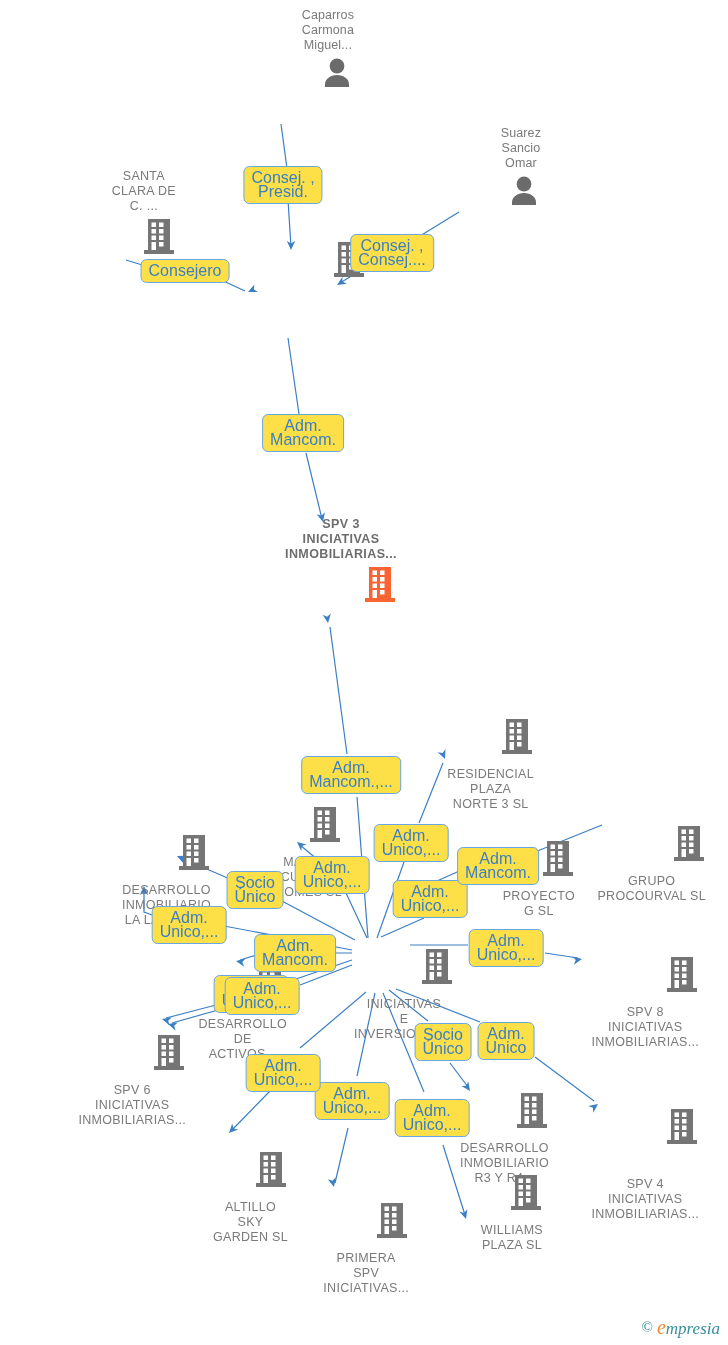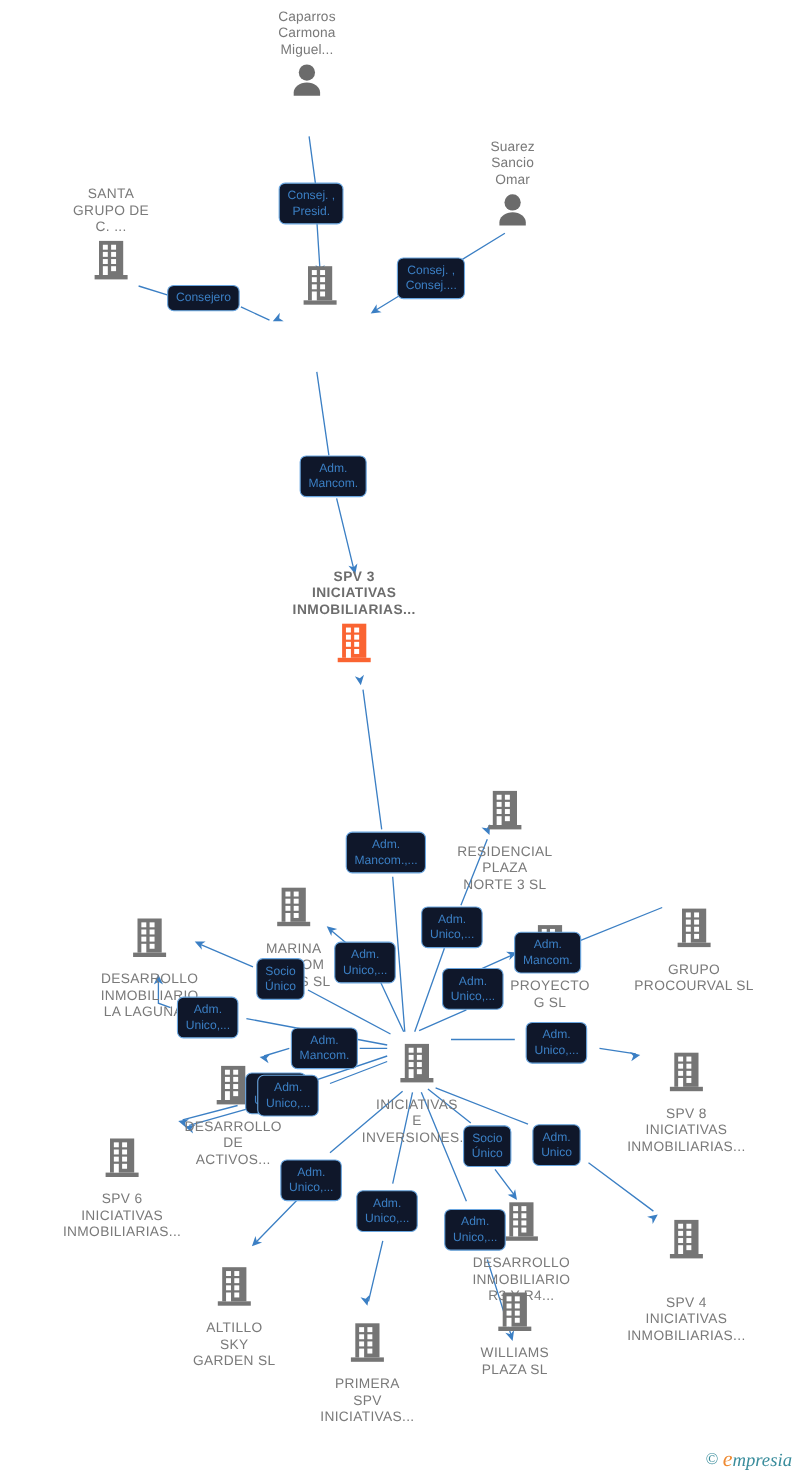--- a/index.html
+++ b/index.html
@@ -22,21 +22,21 @@
     pointer-events:none;
   }
   
   .node{
     position:absolute;
     width:150px;
     margin-left:-75px;
     text-align:center;
     display:flex;
     flex-direction:column;
-    align-items:center;
+    align-items:flex-end;
     line-height:15px;
   }
   .node .caption{
     color:#7a7a7a;
     font-size:12.5px;
     letter-spacing:.3px;
     white-space:pre-line;
     font-weight:400;
   }
   .node.person .caption{ letter-spacing:.1px; }
@@ -53,25 +53,25 @@
   
   .cap-top .caption{ order:0; margin-bottom:3px;}
   .cap-top .glyph{ order:1; }
   .cap-bot .glyph{ order:0; }
   .cap-bot .caption{ order:1; margin-top:12px;}
 
   
   .elabel{
     position:absolute;
     transform:translate(-50%,-50%);
-    background:#0f172a;
+    background:#fde047;
     border:1.3px solid #6aa6e0;
     border-radius:6px;
     color:#3b7fc4;
-    font-size:11px;
+    font-size:16px;
     line-height:14px;
     text-align:center;
     padding:4px 7px;
     white-space:pre-line;
     box-sizing:border-box;
   }
 
   
   #watermark{
     position:absolute;
@@ -176,21 +176,21 @@
       <rect x="9.5" y="12" width="4.5" height="4.5"></rect>
       <rect x="17" y="12" width="4.5" height="4.5"></rect>
       <rect x="9.5" y="18.5" width="4.5" height="4.5"></rect>
       <rect x="17" y="18.5" width="4.5" height="4.5"></rect>
       <rect x="9.5" y="25" width="4.5" height="8"></rect>
       <rect x="17" y="25" width="4.5" height="4.5"></rect>
     </g>
   </svg>
         </span>
         <span class="caption">SANTA
-GRUPO DE
+CLARA DE
 C. ...</span>
       </div>
       <div class="node  cap-top" style="left: 291px; top: 240px;">
         <span class="glyph">
           <svg class="bld" width="34" height="38" viewBox="0 0 34 38">
     <g class="body">
       <rect x="6" y="2" width="22" height="31"></rect>
       <rect x="2" y="33" width="30" height="4"></rect>
     </g>
     <g fill="#ffffff">

